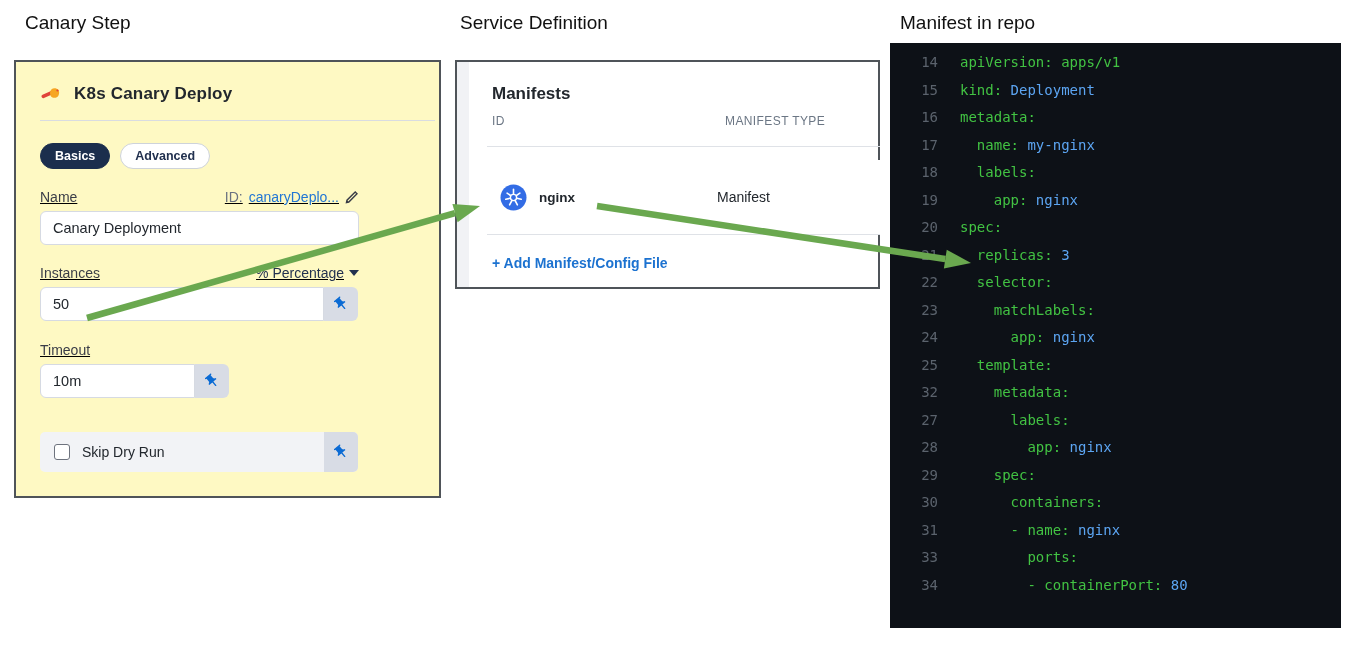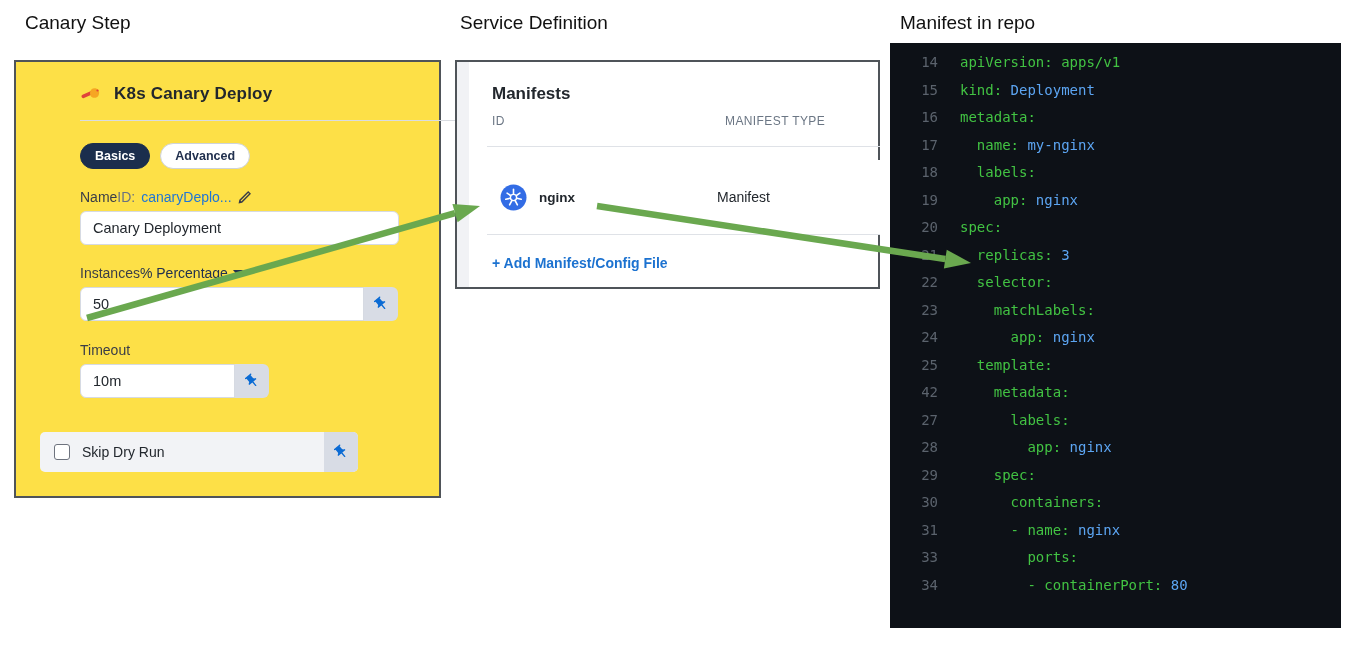--- a/index.html
+++ b/index.html
@@ -2,30 +2,30 @@
 <html><head>
 <meta charset="utf-8">
 <style>
   * { margin:0; padding:0; box-sizing:border-box; }
   html,body { width:1346px; height:659px; background:#ffffff; font-family:"Liberation Sans", sans-serif; overflow:hidden; }
   .stage { position:relative; width:1346px; height:659px; background:#fff; }
 
   .section-title { position:absolute; font-size:19px; color:#111; }
 
   
-  .canary-panel { position:absolute; left:14px; top:60px; width:427px; height:438px; background:#fde047; border:2px solid #4f5459;padding-left:40px; }
+  .canary-panel { position:absolute; left:14px; top:60px; width:427px; height:438px; background:#fef9c3; border:2px solid #4f5459; }
   .cp-header { display:flex; align-items:center; gap:10px; padding:22px 24px 0 24px; }
   .cp-title { font-size:17px; font-weight:bold; color:#22272d; letter-spacing:.2px; }
   .cp-divider { margin:16px 0 0 24px; width:395px; height:1px; background:#d9dce1; }
   .tabs { display:flex; gap:10px; margin:22px 0 0 24px; }
   .pill { border-radius:999px; font-size:12.5px; font-weight:bold; padding:5px 14px; cursor:pointer; }
   .pill.active { background:#1b2e4d; color:#ffffff; border:1px solid #1b2e4d; }
   .pill.inactive { background:#fff; color:#22314f; border:1px solid #ced3da; }
 
-  .field-rowhead { display:flex; align-items:center; width:319px; margin:20px 0 6px 24px; }
+  .field-rowhead { display:flex; justify-content:space-between; align-items:center; width:319px; margin:20px 0 6px 24px;text-decoration:underline; }
   .field-label { font-size:14px; color:#3a3d47; }
   .id-link { font-size:14px; color:#6a7280; display:flex; align-items:center; gap:6px; }
   .id-link .idval { color:#2176d4; cursor:pointer; }
   .unit-select { display:flex; align-items:center; gap:5px; font-size:14px; color:#22314f; cursor:pointer; }
   .caret-down { width:0; height:0; border-left:5px solid transparent; border-right:5px solid transparent; border-top:6px solid #22314f; }
 
   .text-input { margin-left:24px; width:319px; height:34px; border:1px solid #d6dae2; border-radius:6px; background:#fff; font-size:14.5px; color:#22272d; padding:0 12px; font-family:"Liberation Sans", sans-serif; }
   .input-combo { display:flex; margin-left:24px; }
   .input-combo .text-input { margin-left:0; border-radius:6px 0 0 6px; }
   .pin-btn { width:34px; height:34px; background:#d8dce5; border-radius:0 6px 6px 0; display:flex; align-items:center; justify-content:center; cursor:pointer; }
@@ -184,21 +184,21 @@
         <div class="code-line"><span class="num">16</span><span class="src"><span class="tok-key">metadata:</span></span></div>
         <div class="code-line"><span class="num">17</span><span class="src"><span class="tok-key">  name: </span><span class="tok-value">my-nginx</span></span></div>
         <div class="code-line"><span class="num">18</span><span class="src"><span class="tok-key">  labels:</span></span></div>
         <div class="code-line"><span class="num">19</span><span class="src"><span class="tok-key">    app: </span><span class="tok-value">nginx</span></span></div>
         <div class="code-line"><span class="num">20</span><span class="src"><span class="tok-key">spec:</span></span></div>
         <div class="code-line"><span class="num">21</span><span class="src"><span class="tok-key">  replicas: </span><span class="tok-value">3</span></span></div>
         <div class="code-line"><span class="num">22</span><span class="src"><span class="tok-key">  selector:</span></span></div>
         <div class="code-line"><span class="num">23</span><span class="src"><span class="tok-key">    matchLabels:</span></span></div>
         <div class="code-line"><span class="num">24</span><span class="src"><span class="tok-key">      app: </span><span class="tok-value">nginx</span></span></div>
         <div class="code-line"><span class="num">25</span><span class="src"><span class="tok-key">  template:</span></span></div>
-        <div class="code-line"><span class="num">42</span><span class="src"><span class="tok-key">    metadata:</span></span></div>
+        <div class="code-line"><span class="num">32</span><span class="src"><span class="tok-key">    metadata:</span></span></div>
         <div class="code-line"><span class="num">27</span><span class="src"><span class="tok-key">      labels:</span></span></div>
         <div class="code-line"><span class="num">28</span><span class="src"><span class="tok-key">        app: </span><span class="tok-value">nginx</span></span></div>
         <div class="code-line"><span class="num">29</span><span class="src"><span class="tok-key">    spec:</span></span></div>
         <div class="code-line"><span class="num">30</span><span class="src"><span class="tok-key">      containers:</span></span></div>
         <div class="code-line"><span class="num">31</span><span class="src"><span class="tok-key">      - name: </span><span class="tok-value">nginx</span></span></div>
         <div class="code-line"><span class="num">33</span><span class="src"><span class="tok-key">        ports:</span></span></div>
         <div class="code-line"><span class="num">34</span><span class="src"><span class="tok-key">        - containerPort: </span><span class="tok-value">80</span></span></div>
       </div>
   </div>
 

